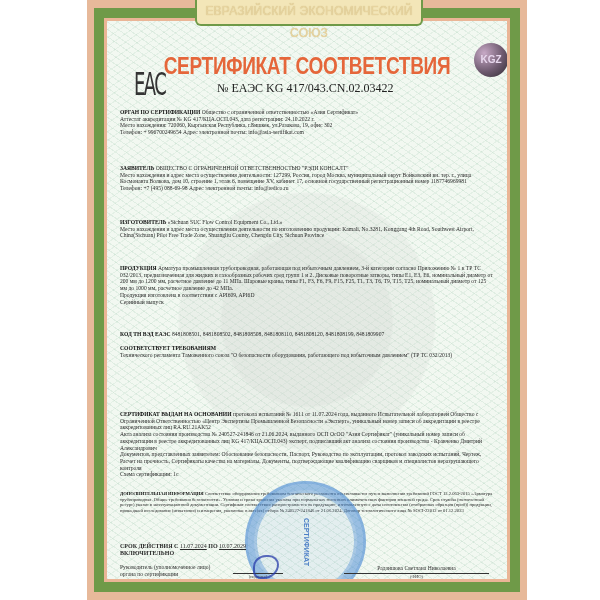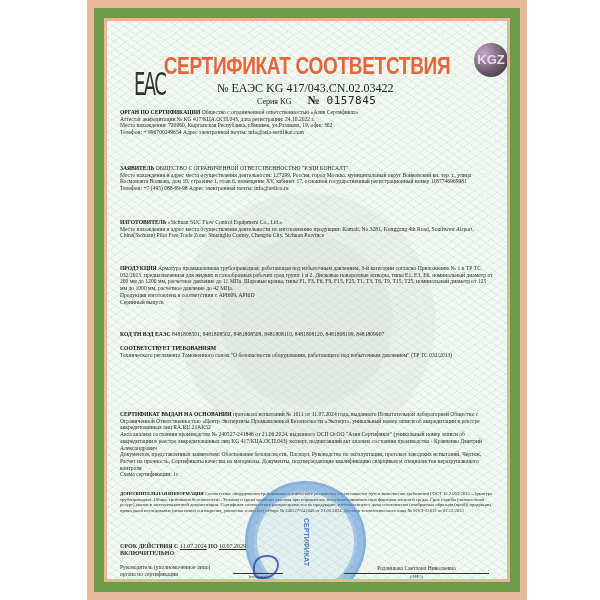--- a/index.html
+++ b/index.html
@@ -11,21 +11,21 @@
     background:
       repeating-linear-gradient(35deg, rgba(140,190,160,0.18) 0 1px, transparent 1px 6px),
       repeating-linear-gradient(-35deg, rgba(140,190,160,0.14) 0 1px, transparent 1px 7px),
       #f2f8f1; overflow:hidden; }
   .emblem { position:absolute; left:50%; top:300px; width:300px; height:300px; margin-left:-150px; margin-top:-150px; border-radius:50%;
     background: radial-gradient(circle, rgba(210,215,210,0.45) 0 40%, rgba(210,215,210,0.25) 41% 60%, transparent 61%); }
   .banner { position:absolute; left:108px; top:0px; width:224px; height:24px; background:#f3e6b8; border:2px solid #6f9a48; border-top:none; border-radius:0 0 6px 6px; text-align:center; font-family:"Liberation Sans", sans-serif; font-size:12px; color:#e7d49f; letter-spacing:0.2px; line-height:22px; z-index:3; text-shadow:0 0 1px #c9b47a; }
   .title { position:absolute; left:0; right:0; top:34px; text-align:center; font-family:"Liberation Sans", sans-serif; font-weight:bold; font-size:19px; color:#e5663a; letter-spacing:-0.3px; transform:scaleY(1.25); }
   .eac { position:absolute; left:27px; top:44px; font-family:"DejaVu Sans", sans-serif; font-size:24px; color:#333; letter-spacing:-2px; transform:scaleX(0.75) scaleY(1.35); transform-origin:left top; }
   .holo { position:absolute; left:367px; top:22px; width:34px; height:34px; border-radius:50%;
-    background: radial-gradient(circle at 30% 30%, #c7a9c6, #6e5a6f 55%, #2f2a30); font-family:"Liberation Sans", sans-serif; font-size:13px; color:#e8d8ee; text-align:center; line-height:34px; font-weight:bold; }
+    background: radial-gradient(circle at 30% 30%, #c7a9c6, #6e5a6f 55%, #2f2a30); font-family:"Liberation Sans", sans-serif; font-size:10px; color:#e8d8ee; text-align:center; line-height:34px; font-weight:bold; }
   .regno { position:absolute; left:110px; top:60px; font-size:12px; color:#222; }
   .series-row { position:absolute; left:150px; top:72px; font-size:8px; color:#222; }
   .series-row .num-label { font-size:12px; font-weight:bold; margin-left:14px; }
   .series-row .num { font-family:"DejaVu Sans Mono", monospace; font-size:11px; margin-left:5px; letter-spacing:0.5px; }
   .block { position:absolute; left:13px; right:14px; font-size:5.6px; line-height:6.7px; color:#2a2a2a; }
   .block b { font-weight:bold; color:#111; }
   .sign-area { position:absolute; left:13px; right:14px; top:522px; font-size:5.6px; color:#2a2a2a; }
   .validity { position:absolute; left:0; top:0; font-weight:bold; font-size:6px; line-height:7px; }
   .validity .u { text-decoration:underline; font-weight:normal; }
   .sig-row { position:absolute; left:0; right:0; font-size:5.6px; line-height:6.5px; color:#333; }
@@ -43,25 +43,20 @@
   <div class="frame-green">
     <div class="frame-inner-pink">
       <div class="paper">
         <div class="emblem"></div>
 
         <div class="title">СЕРТИФИКАТ СООТВЕТСТВИЯ</div>
         <div class="eac">EAC</div>
         <div class="holo">KGZ</div>
 
         <div class="regno">№ ЕАЭС KG 417/043.CN.02.03422</div>
-        <div class="series-row">
-          <span>Серия KG</span>
-          <span class="num-label">№</span>
-          <span class="num">0157845</span>
-        </div>
 
         <div class="block" style="top:88px;">
           <b>ОРГАН ПО СЕРТИФИКАЦИИ</b>
           <span>Общество с ограниченной ответственностью «Азия Сертификат»</span><br>
           <span>Аттестат аккредитации № KG 417/КЦА.ОСП.043, дата регистрации: 24.10.2022 г.</span><br>
           <span>Место нахождения: 720060, Кыргызская Республика, г.Бишкек, ул.Разакова, 19, офис 302</span><br>
           <span>Телефон: + 996700249654 Адрес электронной почты: info@asia-sertifikat.com</span>
         </div>
 
         <div class="block" style="top:144px;">
@@ -126,13 +121,14 @@
           <div class="sig-name" style="left:224px; top:22px; width:145px;">Радзишова Светлана Николаевна</div>
           <div class="sig-line" style="left:224px; top:30px; width:145px;"></div>
           <div class="sig-sub" style="left:224px; top:31px; width:145px;">(ФИО)</div>
 
           <div class="scribble" style="left:133px; top:12px; width:22px; height:20px;"></div>
           <div class="scribble" style="left:125px; top:40px; width:30px; height:14px; transform:rotate(-20deg);"></div>
         </div>
       </div>
     </div>
   </div>
+  <div class="banner">ЕВРАЗИЙСКИЙ ЭКОНОМИЧЕСКИЙ СОЮЗ</div>
 </div>
 
 </body></html>

